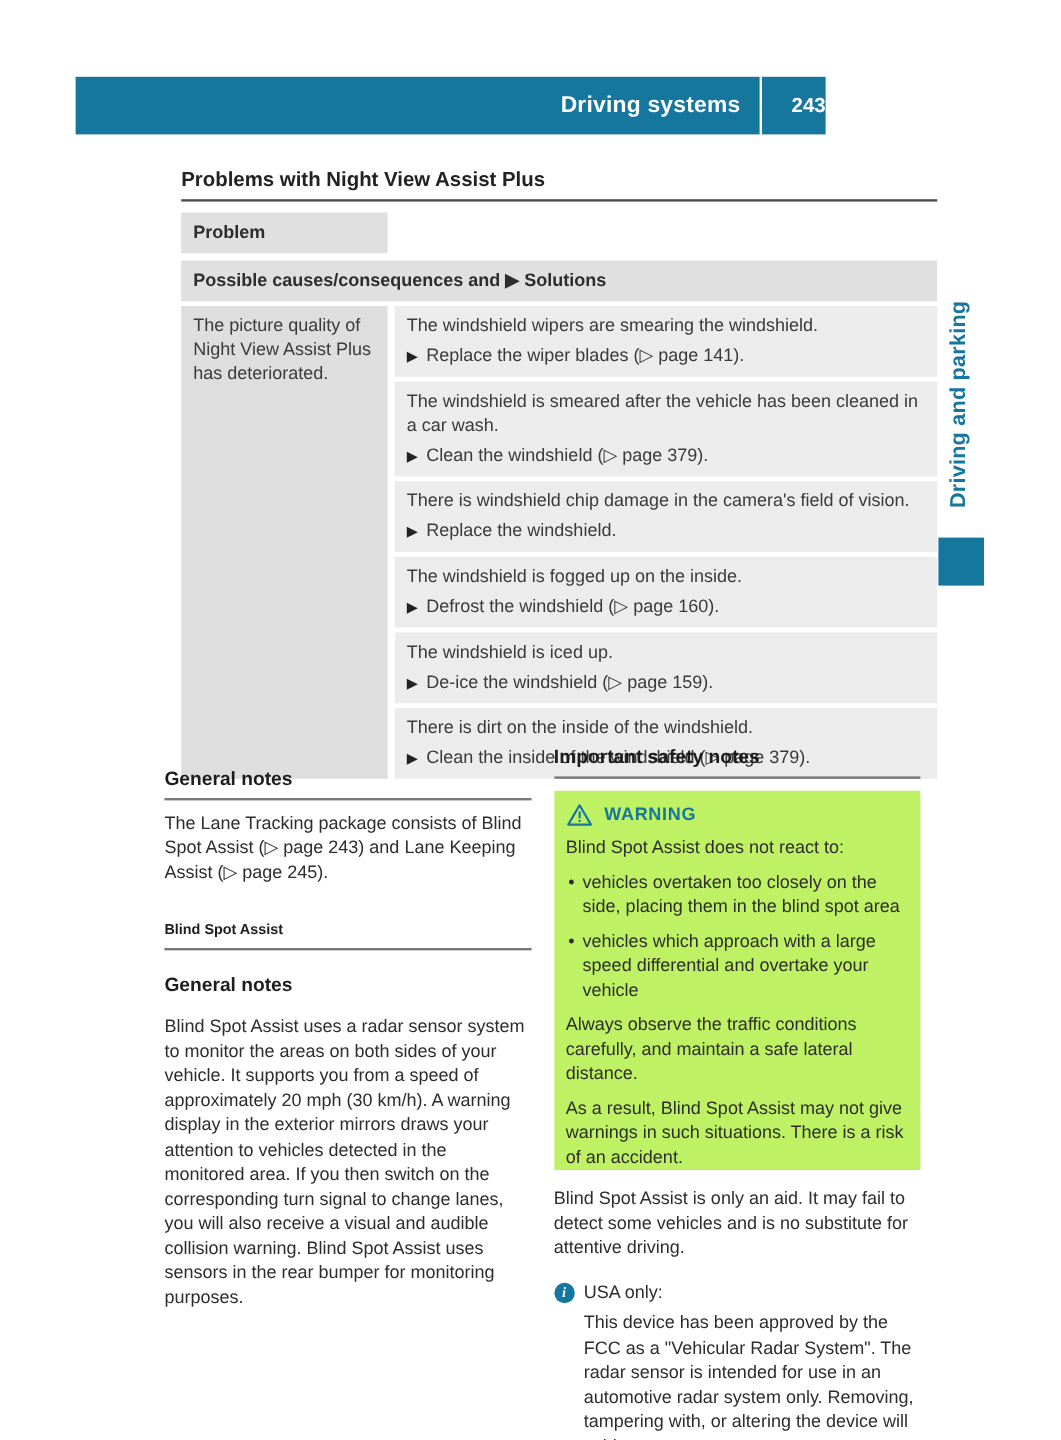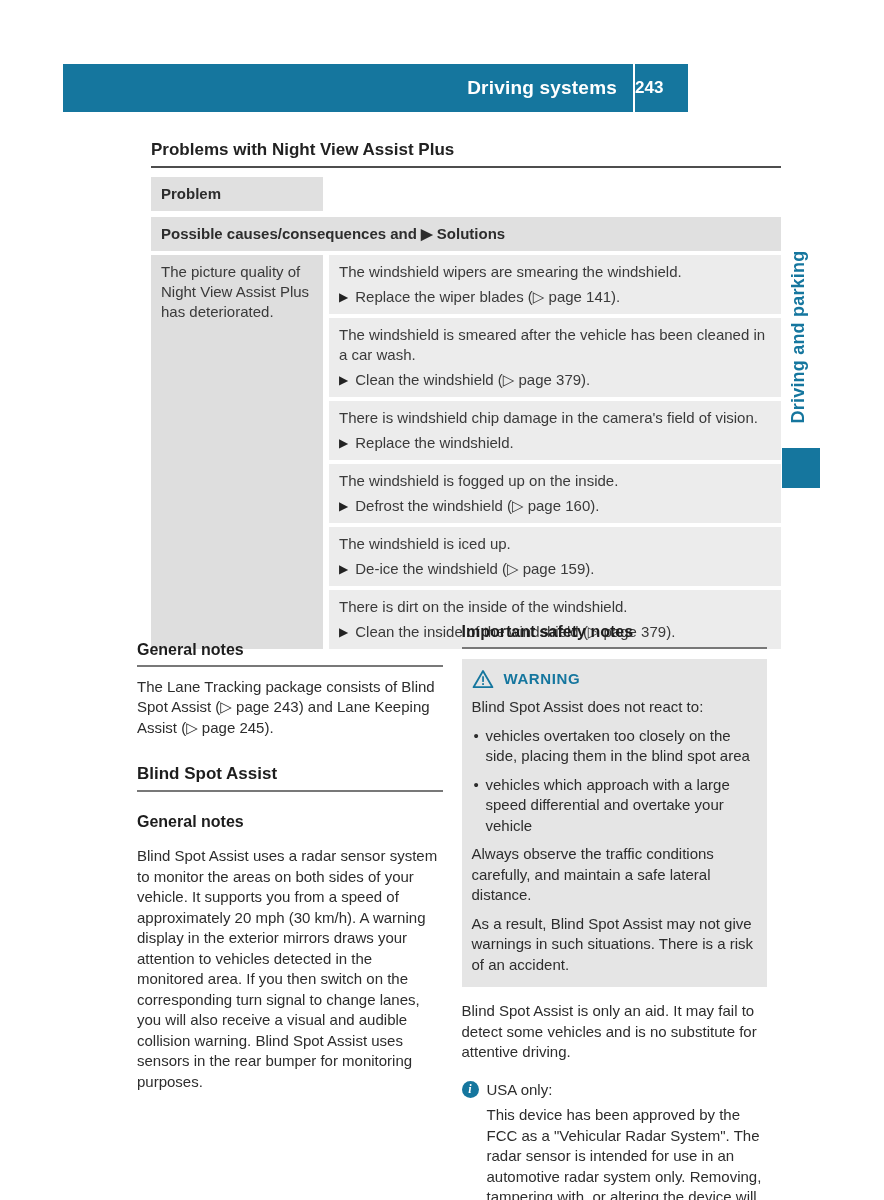--- a/index.html
+++ b/index.html
@@ -16,21 +16,21 @@
   .topbar {
     position:absolute; left:63px; top:64px; width:625px; height:48px;
     background:#15769E; display:flex; align-items:center;
   }
   .topbar-title {
     flex:1; text-align:right; color:#fff; font-weight:bold; font-size:19px;
     padding-right:16px; letter-spacing:0.2px;
   }
   .topbar-divider { width:2px; height:48px; background:#ffffff; }
   .topbar-page {
-    width:53px; text-align:left; color:#fff; font-weight:bold; font-size:17px;
+    width:53px; text-align:right; color:#fff; font-weight:bold; font-size:17px;
   }
 
   
   .side-label {
     position:absolute; left:798px; top:337px; width:0; height:0;
     display:flex; align-items:center; justify-content:center;
     white-space:nowrap;
     transform:rotate(-90deg);
     color:#15769E; font-weight:bold; font-size:18px; letter-spacing:0.2px;
   }
@@ -69,31 +69,31 @@
 
   .pkg-bar {
     background:#c7c7c7; font-weight:bold; font-size:16px; color:#1d1d1d;
     padding:4px 8px 5px 8px;
   }
   .h-rule {
     font-weight:bold; font-size:16px; color:#1d1d1d;
     padding-bottom:4px; border-bottom:2px solid #787878;
   }
   .h-big {
-    font-weight:bold; font-size:17px; color:#1d1d1d;
+    font-weight:bold; font-size:12px; color:#1d1d1d;
     padding-bottom:5px; border-bottom:2px solid #787878;
   }
   .h-plain { font-weight:bold; font-size:16px; color:#1d1d1d; }
 
   .mt10 { margin-top:10px; } .mt14 { margin-top:14px; }
   .mt20 { margin-top:20px; } .mt26 { margin-top:26px; }
 
   
   .warnbox {
-    background:#e5e5e5; padding:10px 12px 12px 10px; margin-top:10px;
+    background:#bef264; padding:10px 12px 0 10px; margin-top:10px;
   }
   .warn-head { display:flex; align-items:center; margin-bottom:8px; }
   .warn-tri { width:22px; height:20px; margin-right:10px; flex:none; }
   .warn-word { color:#15769E; font-weight:bold; font-size:15px; letter-spacing:0.6px; }
   .bullet-row { display:flex; margin-top:8px; }
   .bullet-dot { width:14px; flex:none; padding-left:2px; }
   .warn-para { margin-top:8px; }
 
   
   .info-row { display:flex; align-items:flex-start; margin-top:17px; }

